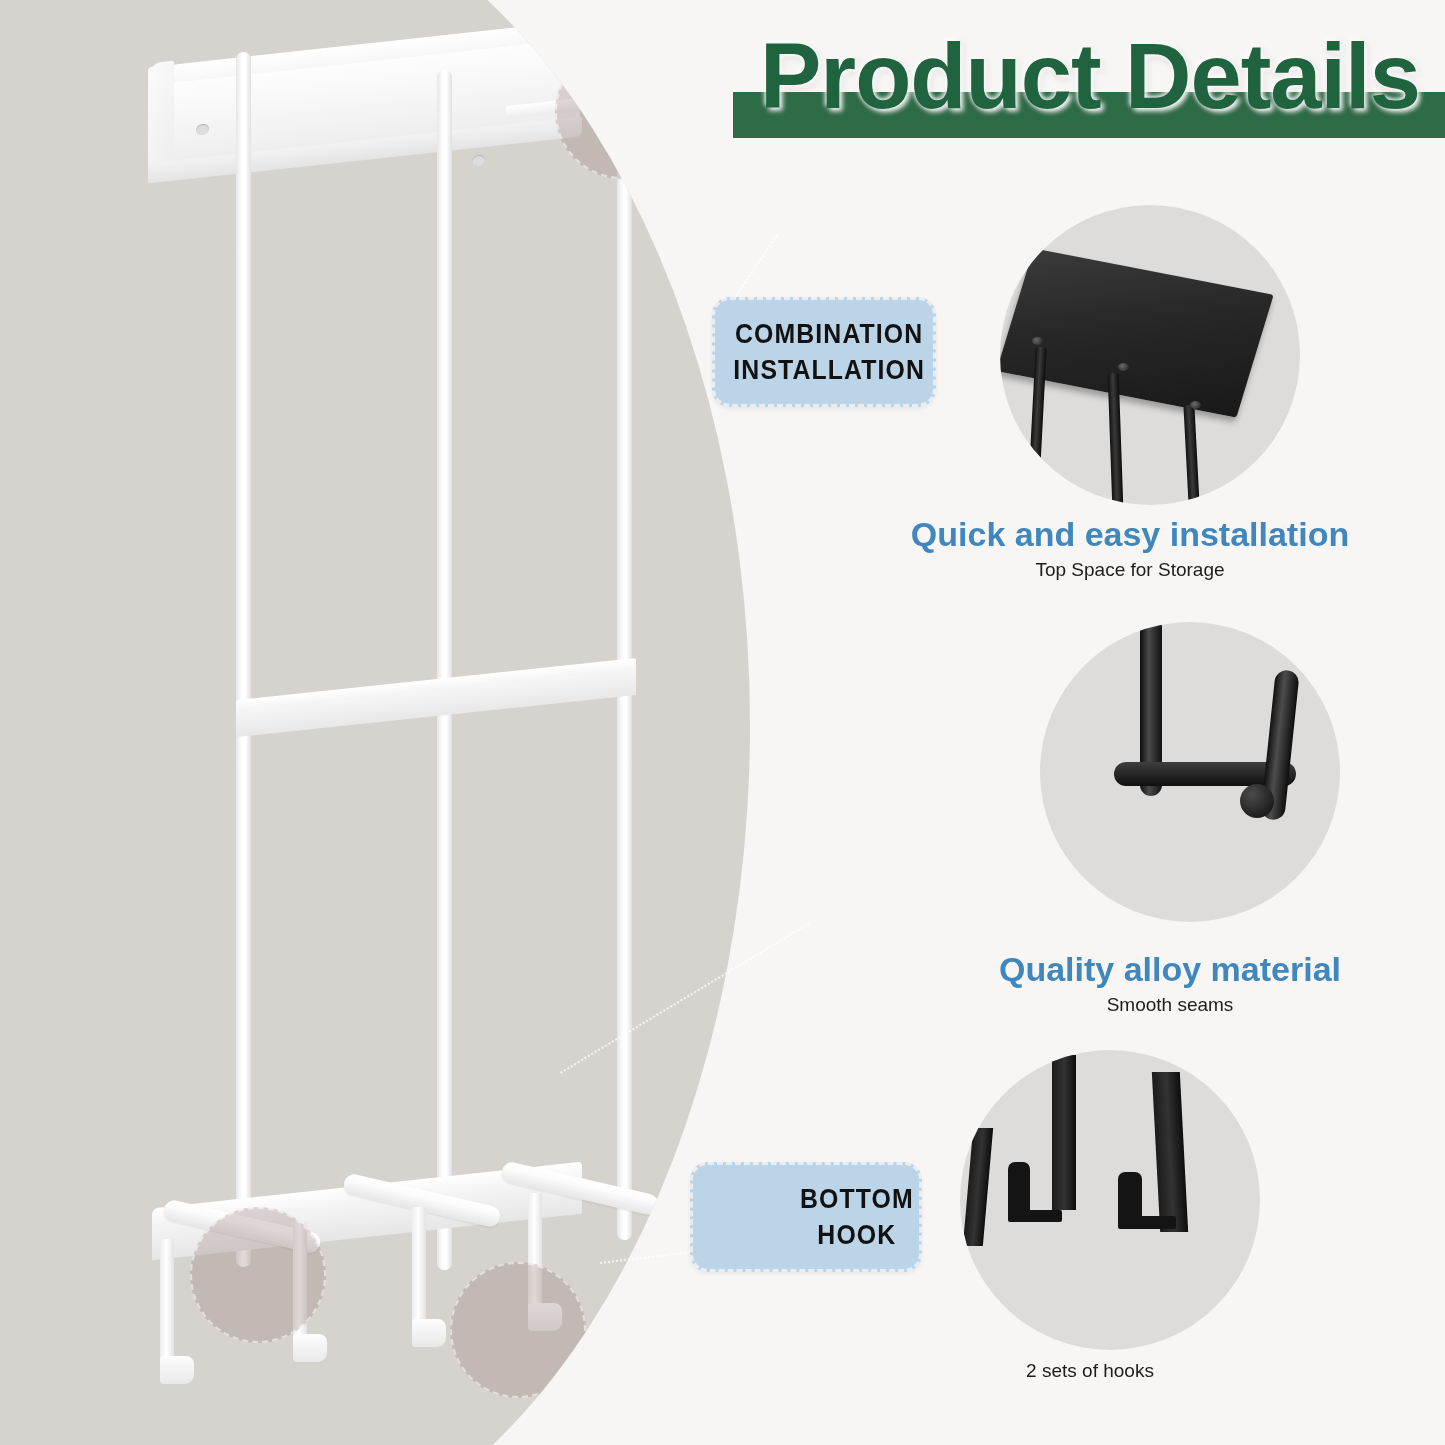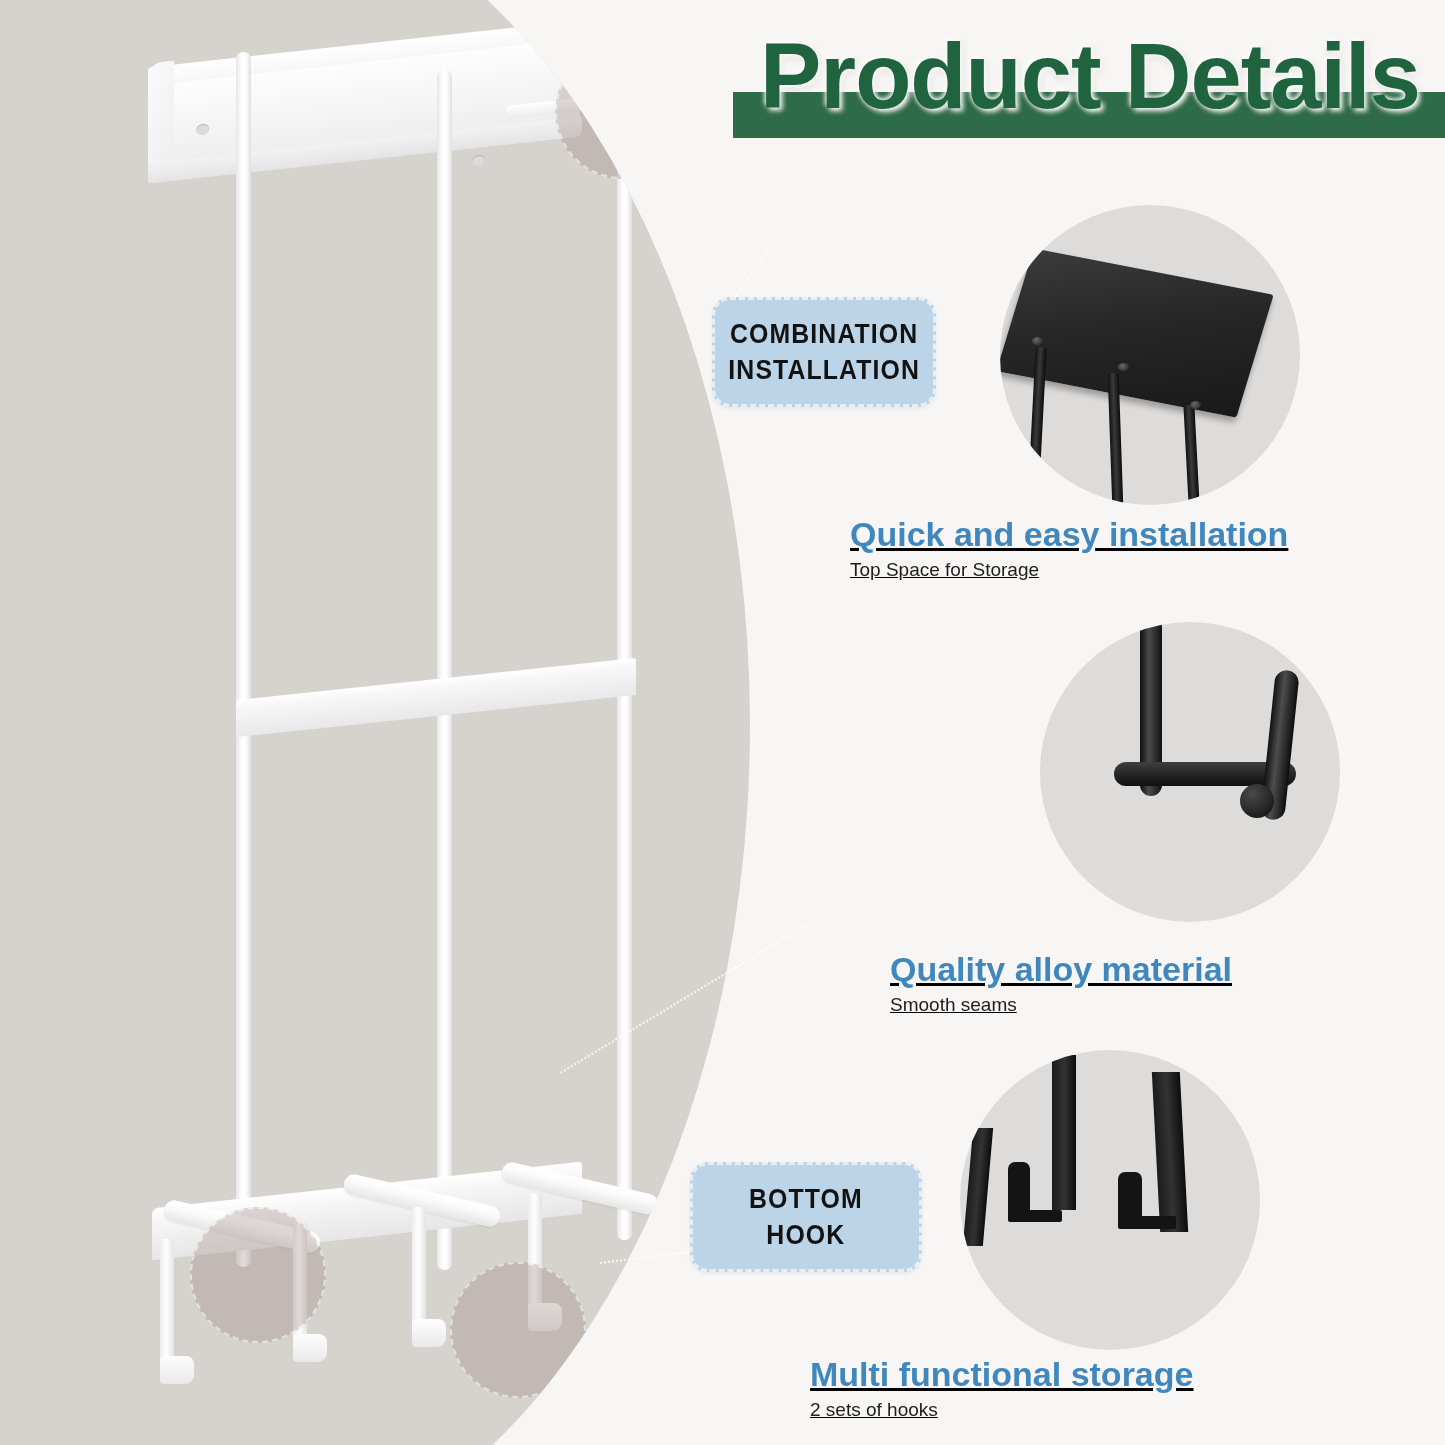--- a/index.html
+++ b/index.html
@@ -159,21 +159,21 @@
   .callout{
     position:absolute;
     background:#bcd4e7;
     border:3px dashed #e9eef3;
     border-radius:18px;
     color:#121212;
     font-weight:bold;
     text-align:center;
     letter-spacing:1.2px;
     line-height:1.35;
-    display:flex;align-items:center;justify-content:center;
+    display:flex;align-items:center;justify-content:flex-end;
     font-size:27px;
     text-transform:uppercase;
     box-shadow:0 2px 4px rgba(0,0,0,.06);
   }
   .callout span{display:block;transform:scaleX(.92);}
   .c1{left:712px;top:297px;width:218px;height:104px;}
   .c2{left:758px;top:735px;width:234px;height:100px;}
   .c3{left:690px;top:1162px;width:226px;height:104px;}
   .circ{
     position:absolute;border-radius:50%;
@@ -221,21 +221,21 @@
   .blade{position:absolute;background:linear-gradient(90deg,#1b1b1b,#333 50%,#0d0d0d);}
   .bl1{left:8px;top:78px;width:20px;height:118px;transform:skewX(-5deg);}
   .bl2{left:92px;top:5px;width:24px;height:155px;}
   .bl3{left:196px;top:22px;width:28px;height:160px;transform:skewX(3deg);}
   .jhook{position:absolute;background:#141414;border-radius:7px 7px 3px 3px;}
   .jh1{left:48px;top:112px;width:22px;height:58px;}
   .jh1b{position:absolute;left:48px;top:160px;width:54px;height:12px;background:#141414;border-radius:2px;}
   .jh2{left:158px;top:122px;width:24px;height:52px;}
   .jh2b{position:absolute;left:158px;top:166px;width:58px;height:13px;background:#141414;border-radius:2px;}
 
-  .cap{position:absolute;width:560px;text-decoration:underline;}
+  .cap{position:absolute;text-align:center;width:560px;}
   .cap .head{
     font-size:34px;color:#3f87bd;font-weight:bold;line-height:1.15;
     white-space:nowrap;
   }
   .cap .sub{
     font-size:19px;color:#1d1d1d;line-height:1.3;margin-top:4px;
     white-space:nowrap;
   }
   .cap1{left:850px;top:515px;}
   .cap2{left:890px;top:950px;}
@@ -340,17 +340,16 @@
   <div class="circ f3">
     <div class="blade bl1"></div>
     <div class="blade bl2"></div>
     <div class="blade bl3"></div>
     <div class="jhook jh1"></div>
     <div class="jh1b"></div>
     <div class="jhook jh2"></div>
     <div class="jh2b"></div>
   </div>
   <div class="cap cap3">
-    <div class="head">Multi functional storage</div>
     <div class="sub">2 sets of hooks</div>
   </div>
 
 </div>
 
 </body></html>

